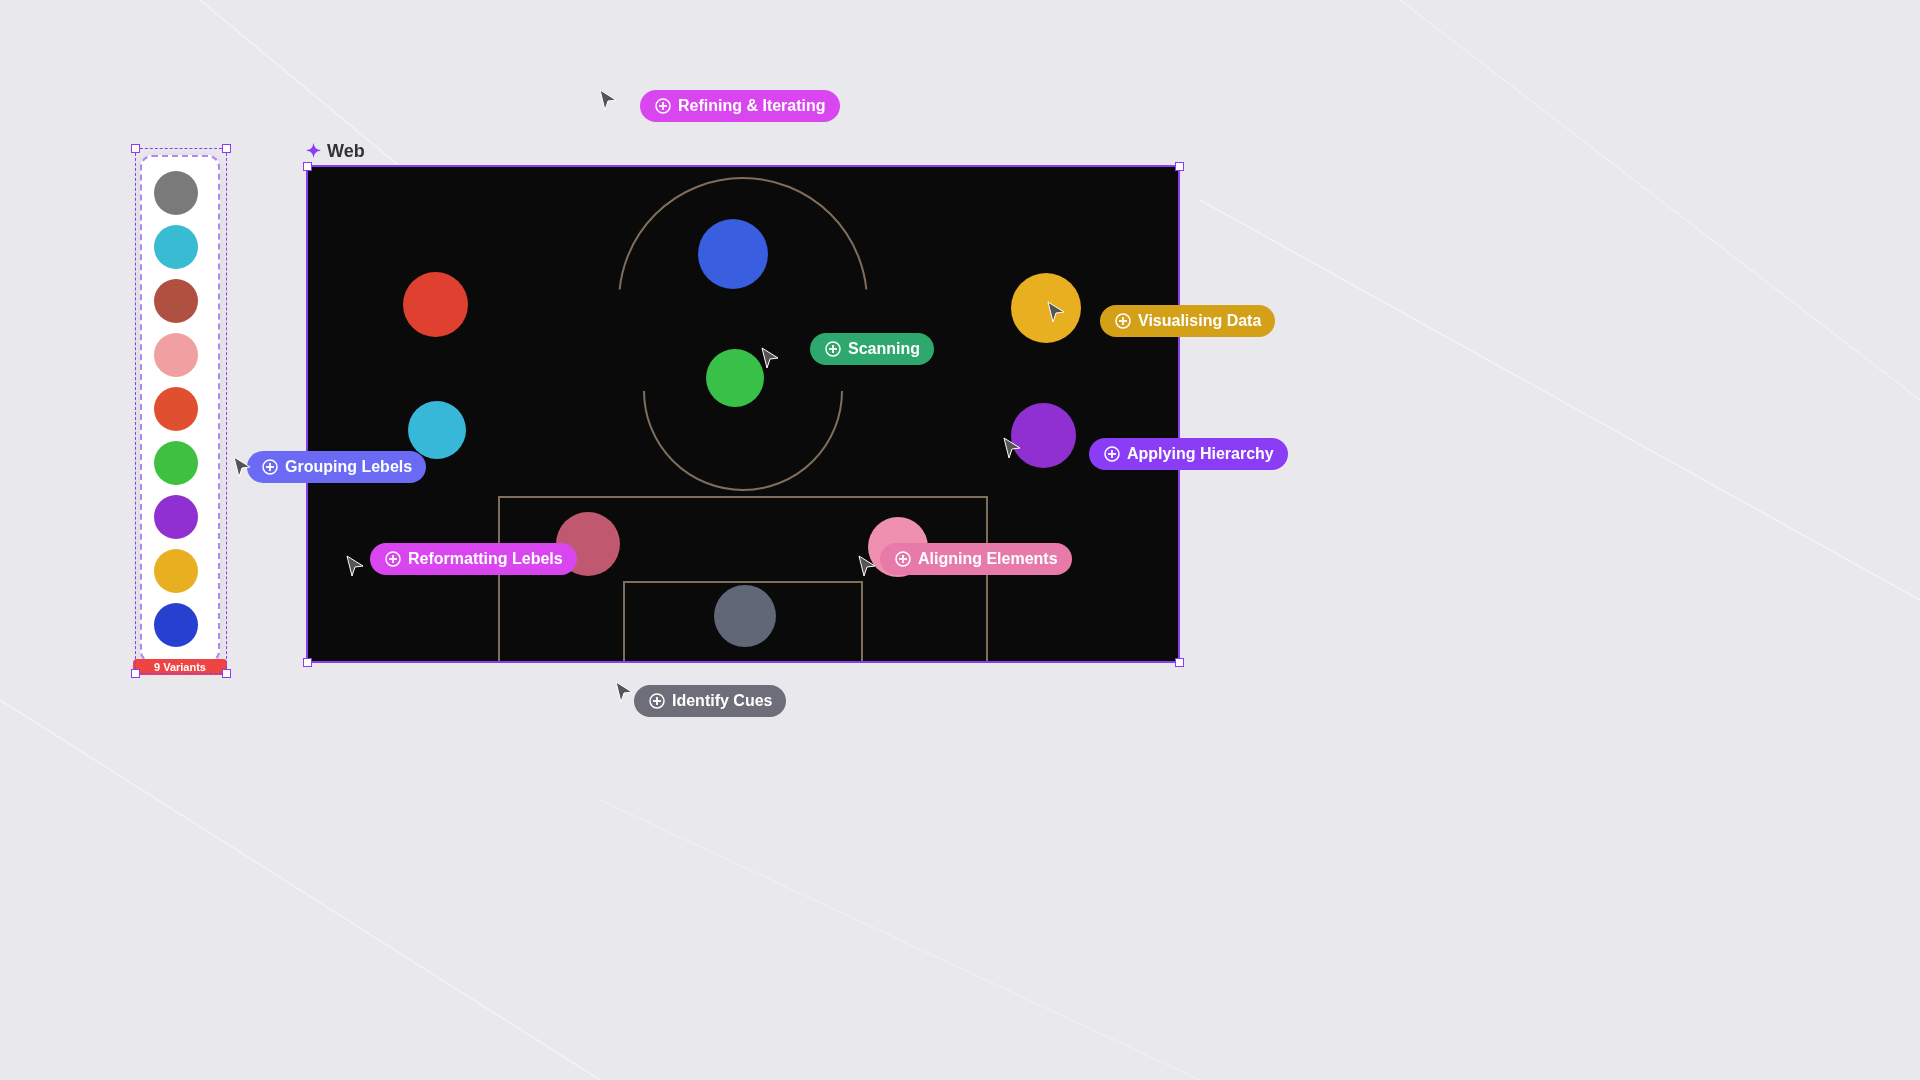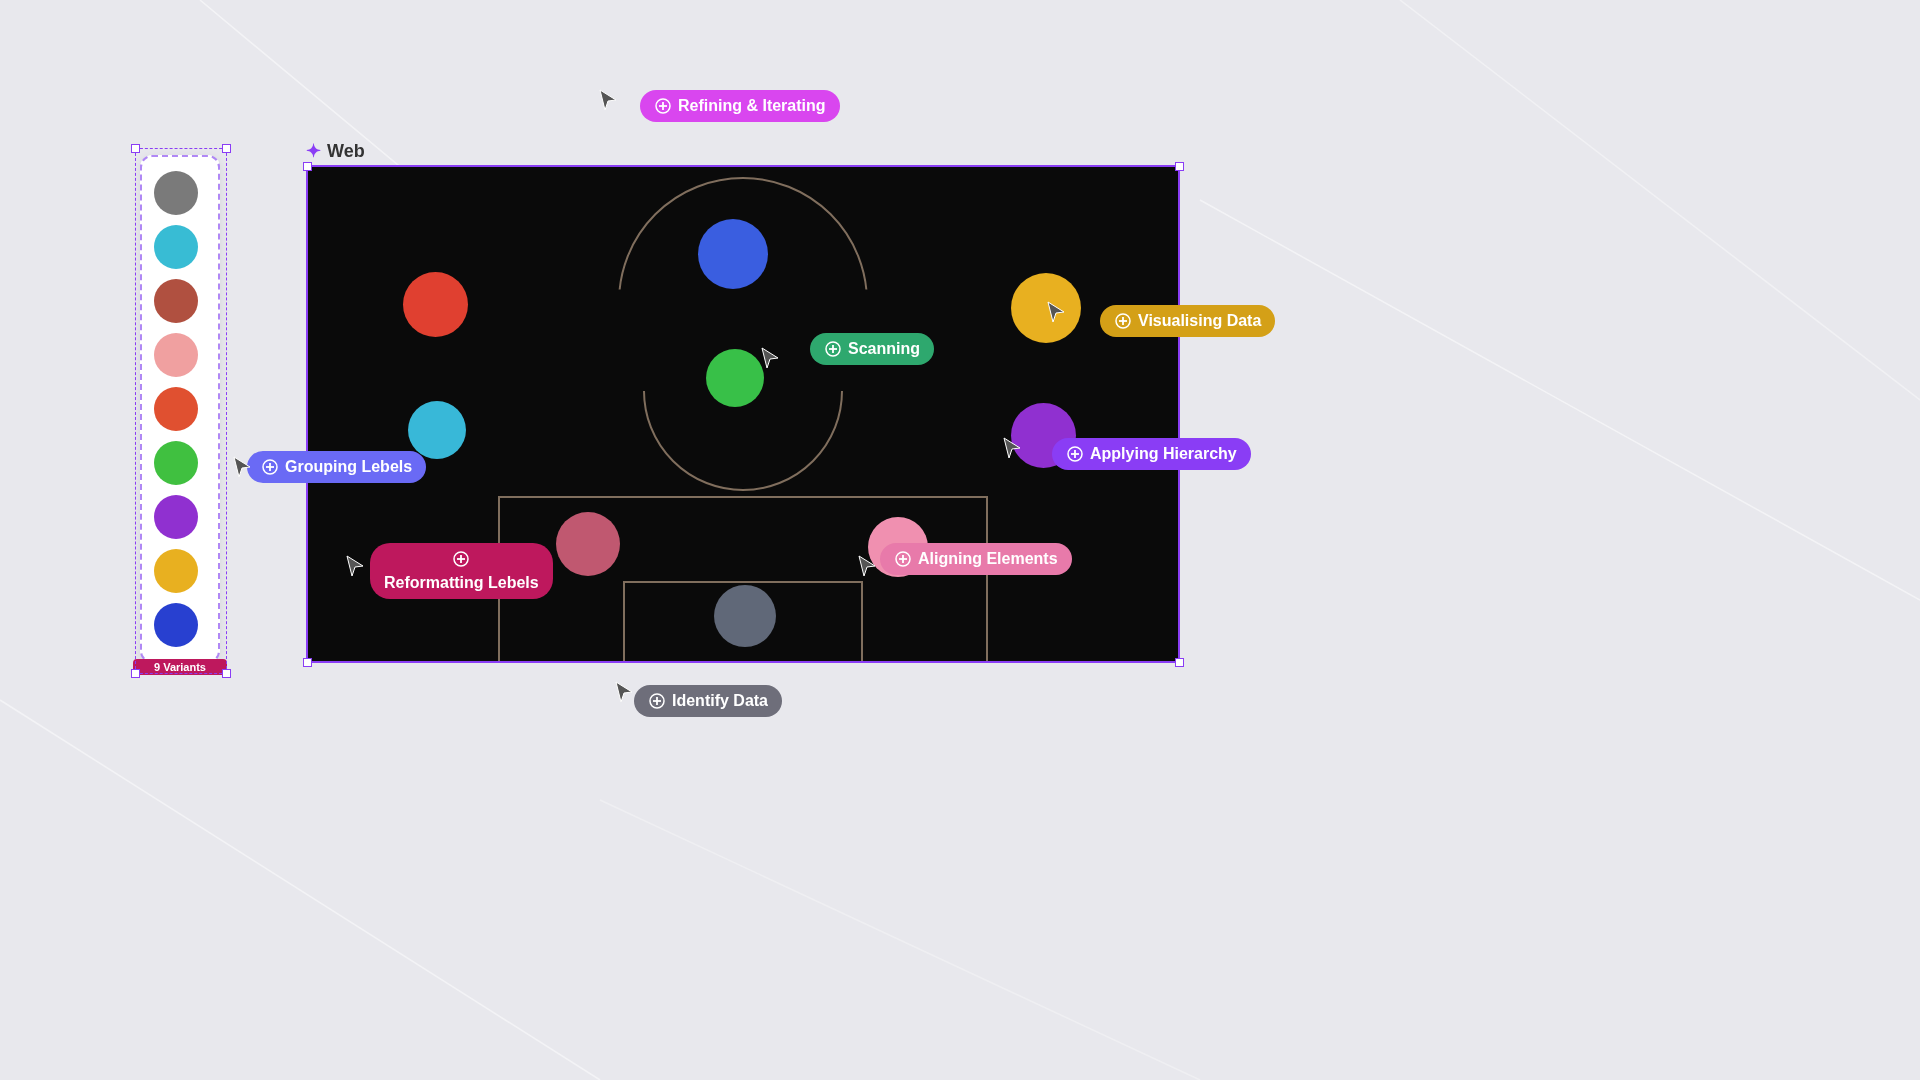--- a/index.html
+++ b/index.html
@@ -43,21 +43,21 @@
       height: 44px;
       border-radius: 50%;
       flex-shrink: 0;
     }
 
     .variants-badge {
       position: absolute;
       bottom: -14px;
       left: 50%;
       transform: translateX(-50%);
-      background: #be185d;
+      background: #ef4444;
       color: white;
       font-size: 11px;
       font-weight: 600;
       padding: 2px 21px;
       border-radius: 4px;
       white-space: nowrap;
     }
 
     
     .selection-frame {
@@ -247,29 +247,28 @@
     .tag-visualising {
       background: #d4a017;
       top: 305px;
       left: 1100px;
     }
 
     
     .tag-hierarchy {
       background: #8a3df5;
       top: 438px;
-      left: 1052px;
+      left: 1089px;
     }
 
     
     .tag-reformatting {
-      background: #be185d;
+      background: #d946ef;
       top: 543px;
       left: 370px;
-      flex-direction: column;
     }
 
     
     .tag-aligning {
       background: #e87aaa;
       top: 543px;
       left: 880px;
     }
 
     
@@ -425,21 +424,21 @@
 </div>
 
 <div class="tag tag-identify">
   <span class="tag-icon">
     <svg viewBox="0 0 16 16" xmlns="http://www.w3.org/2000/svg">
       <circle cx="8" cy="8" r="7" fill="none" stroke="white" stroke-width="1.5"></circle>
       <line x1="8" y1="4" x2="8" y2="12" stroke="white" stroke-width="1.8"></line>
       <line x1="4" y1="8" x2="12" y2="8" stroke="white" stroke-width="1.8"></line>
     </svg>
   </span>
-  <span>Identify Data</span>
+  <span>Identify Cues</span>
 </div>
 
 <div class="cursor" style="top:88px;left:598px;">
   <svg width="20" height="24" viewBox="0 0 20 24" fill="none" xmlns="http://www.w3.org/2000/svg">
     <path d="M2 2L18 12L10 13L7 22L2 2Z" fill="#555" stroke="white" stroke-width="1"></path>
   </svg>
 </div>
 
 <div class="cursor" style="top:346px;left:760px;">
   <svg width="20" height="24" viewBox="0 0 20 24" fill="none" xmlns="http://www.w3.org/2000/svg">

